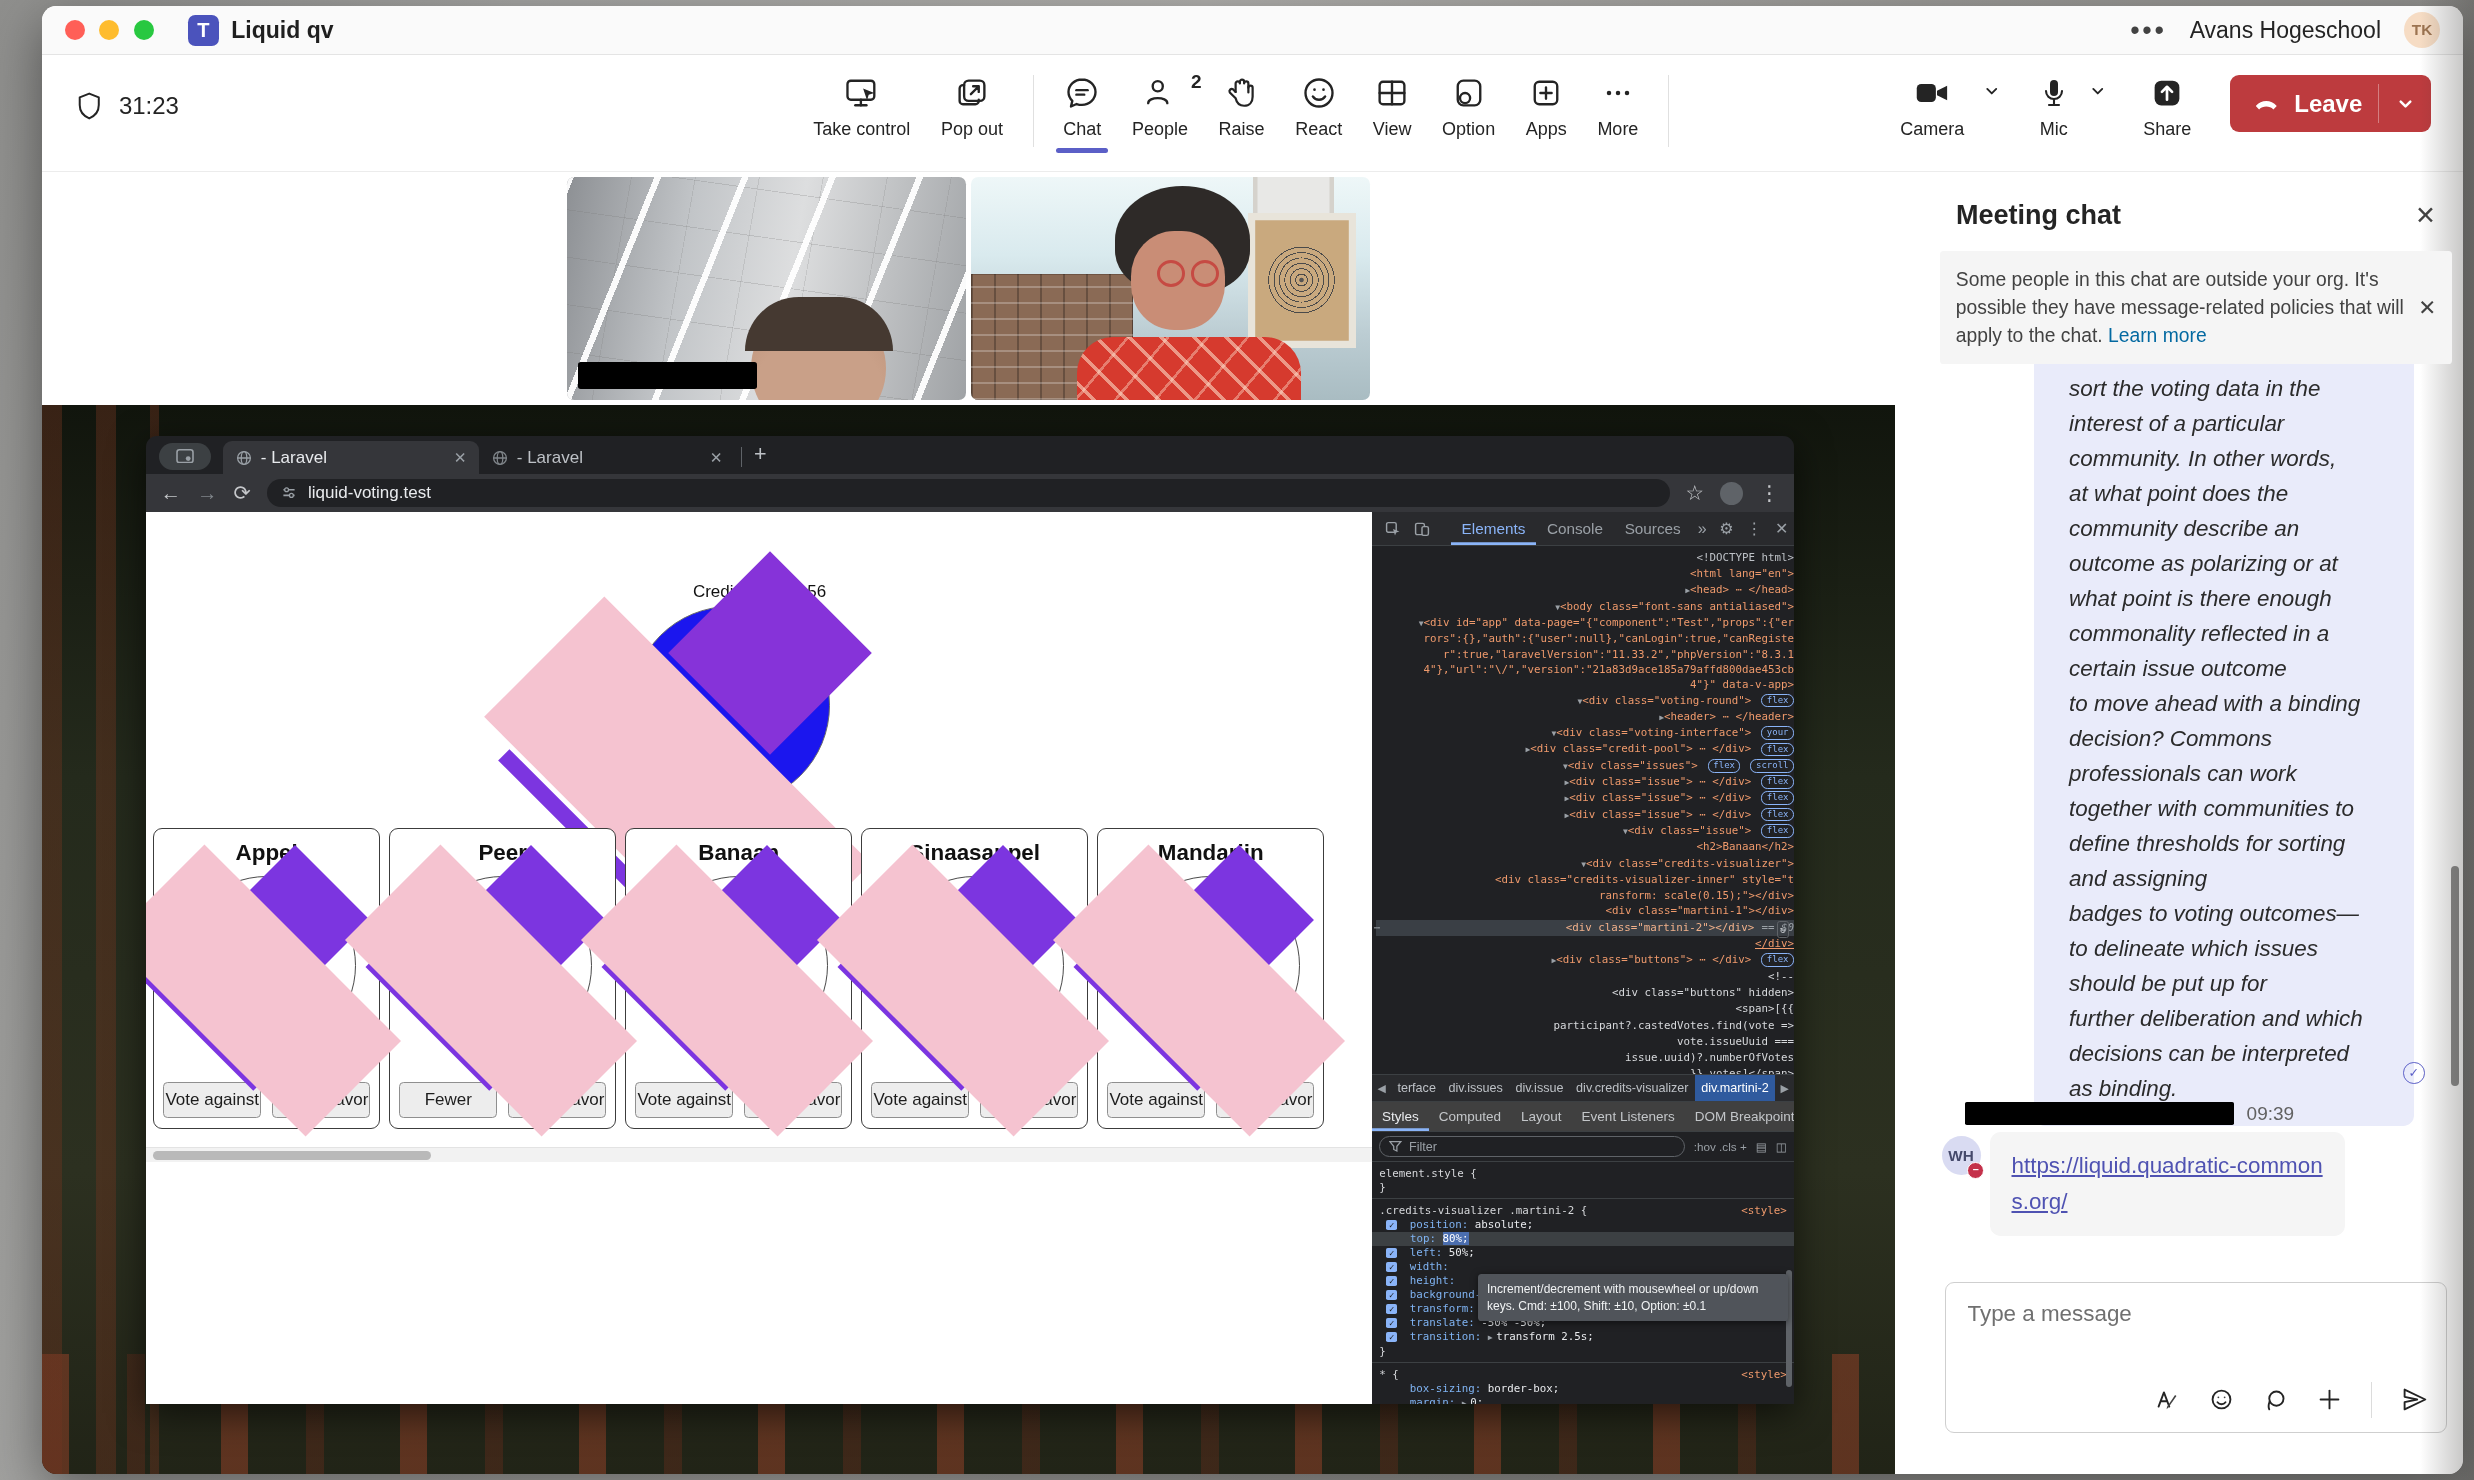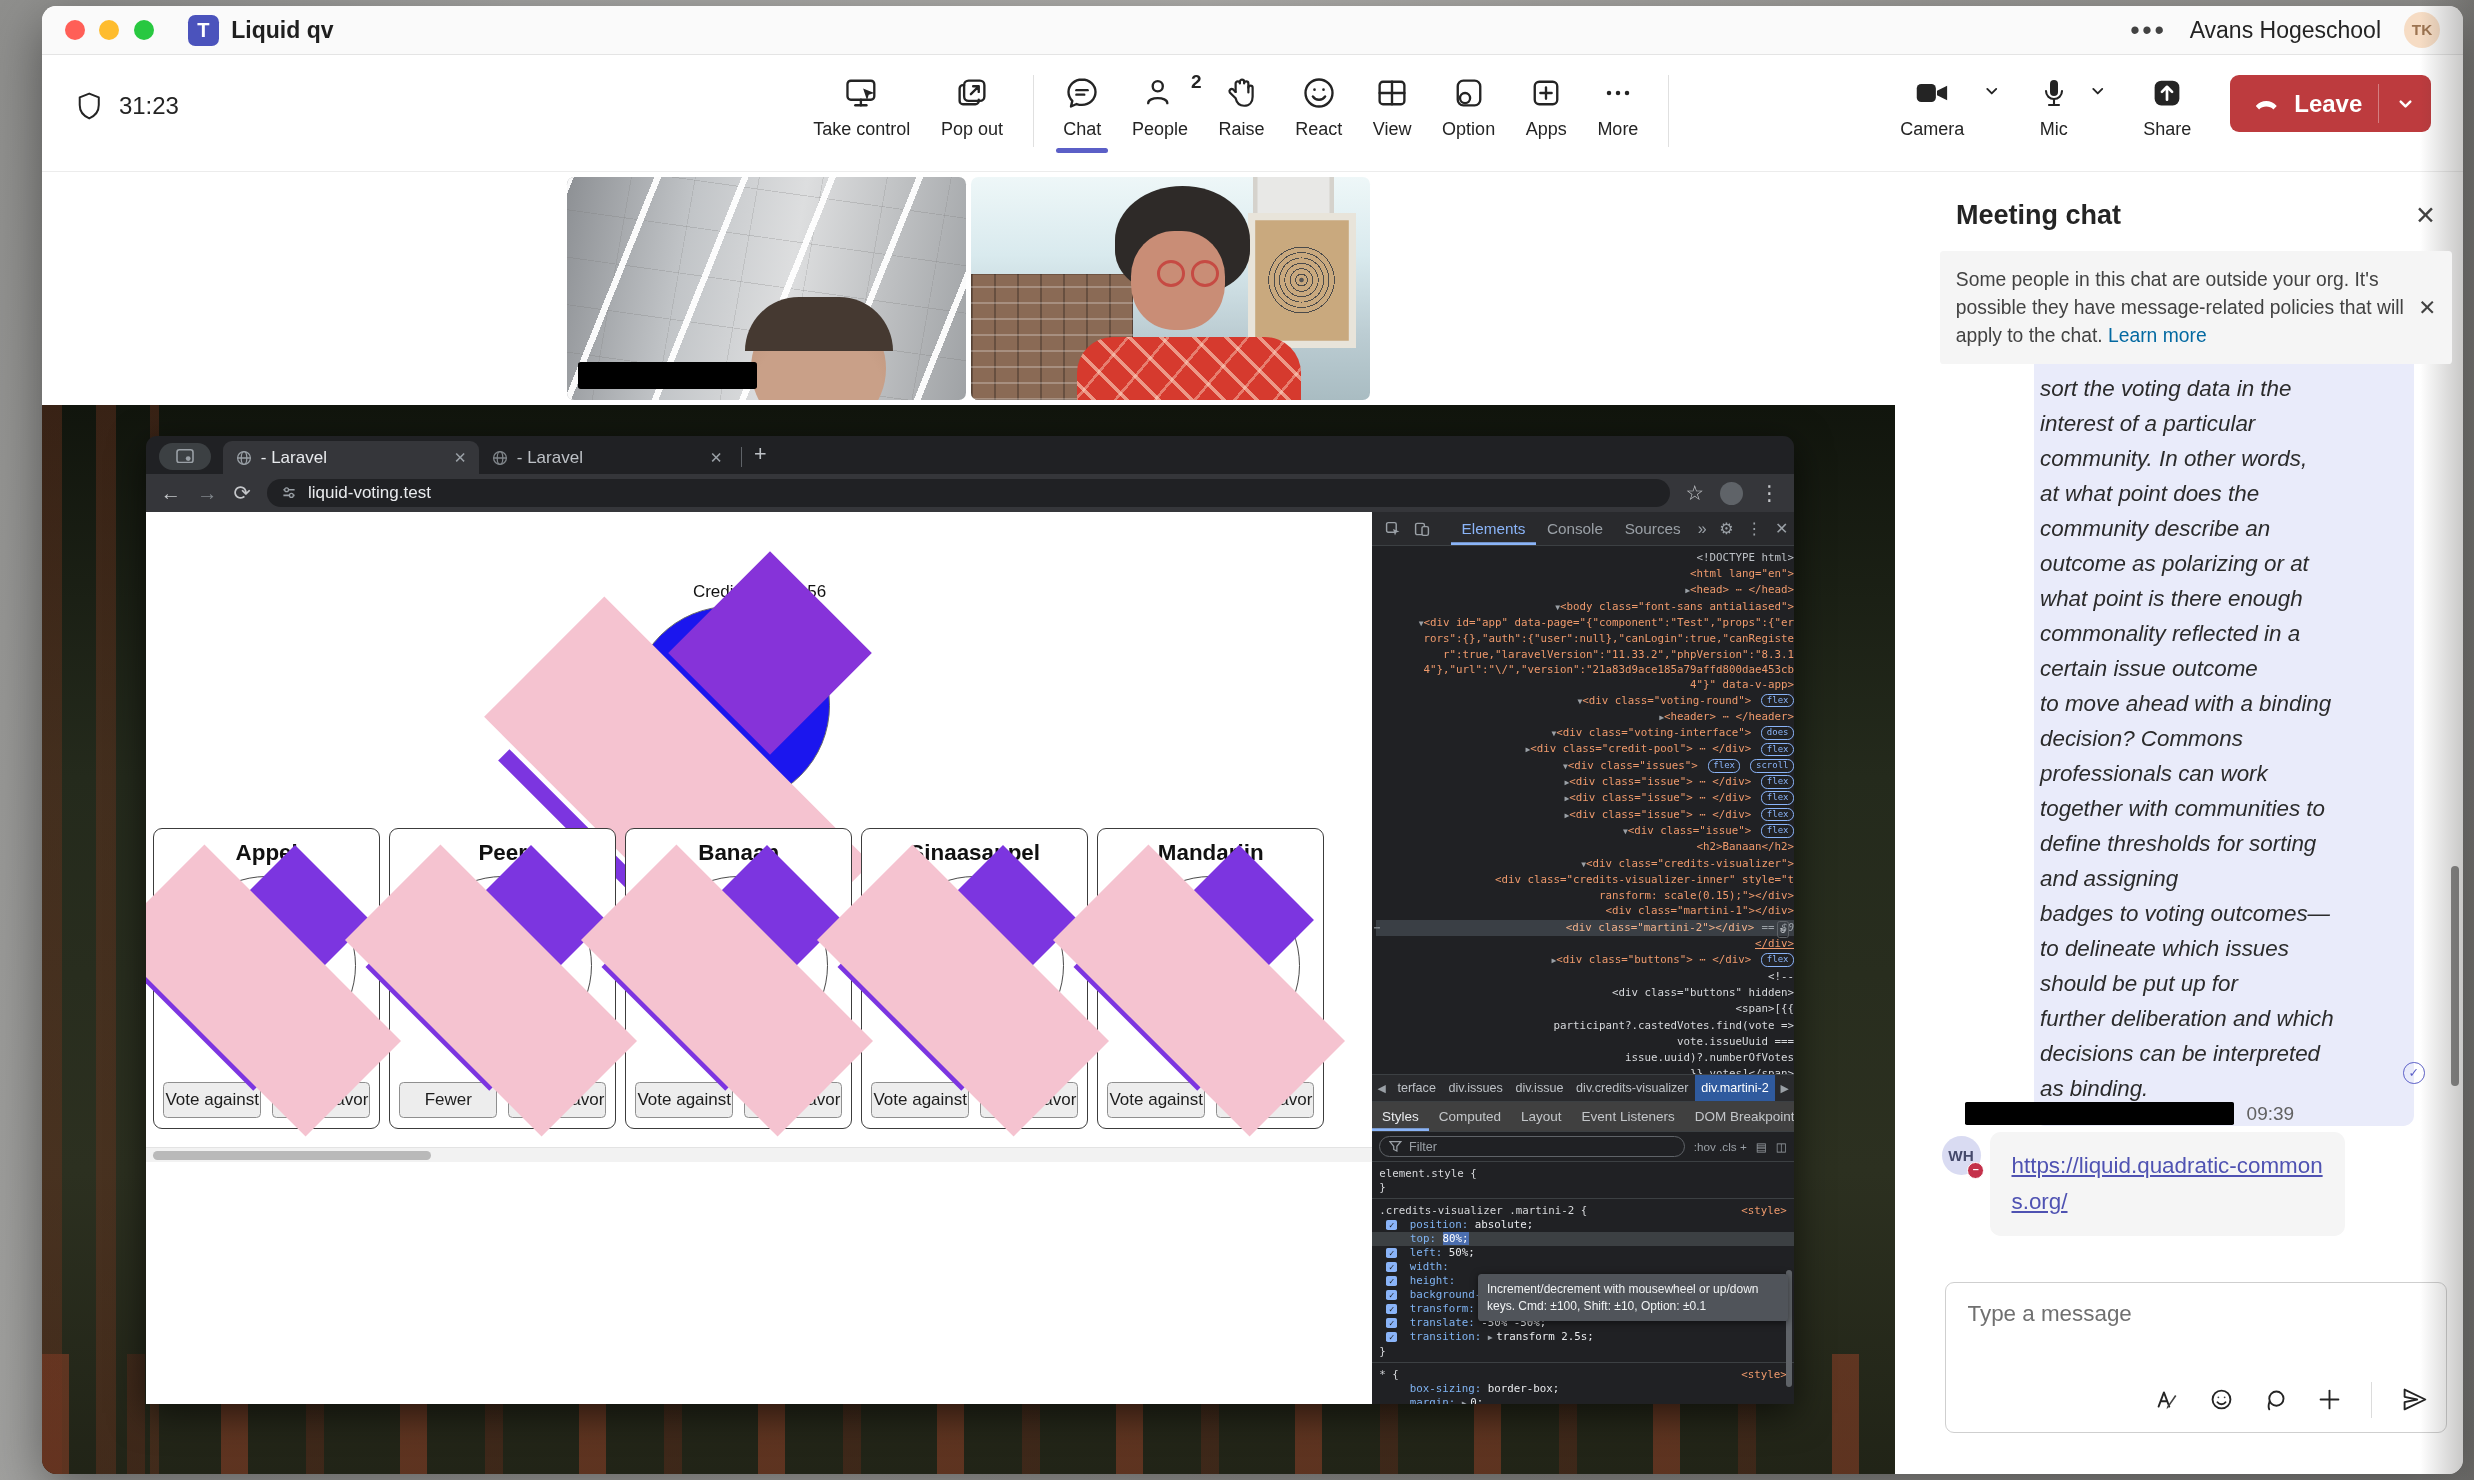--- a/index.html
+++ b/index.html
@@ -210,21 +210,21 @@
   .chat{width:534px;position:relative;background:#fff;display:flex;flex-direction:column;overflow:hidden;}
   .chat-header{display:flex;align-items:center;padding:27px 27px 20px;}
   .chat-title{font-size:27px;font-weight:bold;color:#242424;}
   .chat-close{margin-left:auto;font-size:25px;color:#424242;}
   .notice{position:relative;z-index:3;margin:0 10.8px;background:#f5f5f5;border-radius:3.6px;
     padding:14.4px 47px 14.4px 16px;font-size:19.3px;line-height:28px;color:#424242;}
   .notice .learn{color:#0369a1;}
   .notice .nx{position:absolute;right:16px;top:50%;transform:translateY(-50%);font-size:21.5px;color:#424242;}
   .chat-scroll{position:relative;flex:1;overflow:hidden;}
   .msg-bubble{position:absolute;left:105px;top:-12.6px;width:380px;background:#e9ebfa;border-radius:10.8px;
-    padding:20px 6px;font-size:22.4px;line-height:35px;font-style:italic;color:#2b2b2b;white-space:pre-line;}
+    padding:20px 35px;font-size:22.4px;line-height:35px;font-style:italic;color:#2b2b2b;white-space:pre-line;}
   .seen{position:absolute;left:474px;top:698px;width:21.5px;height:21.5px;border:1.8px solid #5b5fc7;border-radius:50%;
     color:#5b5fc7;font-size:12.6px;display:flex;align-items:center;justify-content:center;}
   .sender-row{position:absolute;left:36px;top:738px;display:flex;align-items:center;gap:12.6px;}
   .sender-row .redact{position:static;width:269px;height:23px;border-radius:1.8px;}
   .msg-time{font-size:19px;color:#616161;}
   .wh-avatar{position:absolute;left:12.6px;top:772px;width:39px;height:39px;border-radius:50%;background:#d9dbf2;
     color:#45496b;font-size:15.3px;font-weight:bold;display:flex;align-items:center;justify-content:center;}
   .dnd{position:absolute;right:-3.6px;bottom:-3.6px;width:17px;height:17px;border-radius:50%;background:#c4314b;
     border:1.8px solid #fff;color:#fff;font-size:10.8px;line-height:13.5px;text-align:center;font-weight:bold;}
   .link-bubble{position:absolute;left:61px;top:768px;width:355px;background:#f5f5f5;border-radius:10.8px;
@@ -603,21 +603,21 @@
                   </span>
                 </div>
                 <div class="dt-tree" id="dt-tree">
                     <div class="tl-row plain" style="padding-left: 5.4px;"><span class="arr"> </span><span>&lt;!DOCTYPE html&gt;</span></div>
                     <div class="tl-row" style="padding-left: 5.4px;"><span class="arr"> </span><span>&lt;html lang="en"&gt;</span></div>
                     <div class="tl-row" style="padding-left: 18px;"><span class="arr">▶</span><span>&lt;head&gt; ⋯ &lt;/head&gt;</span></div>
                     <div class="tl-row" style="padding-left: 18px;"><span class="arr">▼</span><span>&lt;body class="font-sans antialiased"&gt;</span></div>
                     <div class="tl-row" style="padding-left: 30.5px;"><span class="arr">▼</span><span>&lt;div id="app" data-page="{"component":"Test","props":{"errors":{},"auth":{"user":null},"canLogin":true,"canRegister":true,"laravelVersion":"11.33.2","phpVersion":"8.3.14"},"url":"\/","version":"21a83d9ace185a79affd800dae453cb4"}" data-v-app&gt;</span></div>
                     <div class="tl-row" style="padding-left: 43px;"><span class="arr">▼</span><span>&lt;div class="voting-round"&gt;</span><span class="dt-badge">flex</span></div>
                     <div class="tl-row" style="padding-left: 56px;"><span class="arr">▶</span><span>&lt;header&gt; ⋯ &lt;/header&gt;</span></div>
-                    <div class="tl-row" style="padding-left: 56px;"><span class="arr">▼</span><span>&lt;div class="voting-interface"&gt;</span><span class="dt-badge">does</span></div>
+                    <div class="tl-row" style="padding-left: 56px;"><span class="arr">▼</span><span>&lt;div class="voting-interface"&gt;</span><span class="dt-badge">your</span></div>
                     <div class="tl-row" style="padding-left: 68px;"><span class="arr">▶</span><span>&lt;div class="credit-pool"&gt; ⋯ &lt;/div&gt;</span><span class="dt-badge">flex</span></div>
                     <div class="tl-row" style="padding-left: 68px;"><span class="arr">▼</span><span>&lt;div class="issues"&gt;</span><span class="dt-badge">flex</span><span class="dt-badge">scroll</span></div>
                     <div class="tl-row" style="padding-left: 81px;"><span class="arr">▶</span><span>&lt;div class="issue"&gt; ⋯ &lt;/div&gt;</span><span class="dt-badge">flex</span></div>
                     <div class="tl-row" style="padding-left: 81px;"><span class="arr">▶</span><span>&lt;div class="issue"&gt; ⋯ &lt;/div&gt;</span><span class="dt-badge">flex</span></div>
                     <div class="tl-row" style="padding-left: 81px;"><span class="arr">▶</span><span>&lt;div class="issue"&gt; ⋯ &lt;/div&gt;</span><span class="dt-badge">flex</span></div>
                     <div class="tl-row" style="padding-left: 81px;"><span class="arr">▼</span><span>&lt;div class="issue"&gt;</span><span class="dt-badge">flex</span></div>
                     <div class="tl-row" style="padding-left: 93px;"><span class="arr"> </span><span>&lt;h2&gt;Banaan&lt;/h2&gt;</span></div>
                     <div class="tl-row" style="padding-left: 93px;"><span class="arr">▼</span><span>&lt;div class="credits-visualizer"&gt;</span></div>
                     <div class="tl-row" style="padding-left: 106px;"><span class="arr"> </span><span>&lt;div class="credits-visualizer-inner" style="transform: scale(0.15);"&gt;&lt;/div&gt;</span></div>
                     <div class="tl-row" style="padding-left: 106px;"><span class="arr"> </span><span>&lt;div class="martini-1"&gt;&lt;/div&gt;</span></div>

